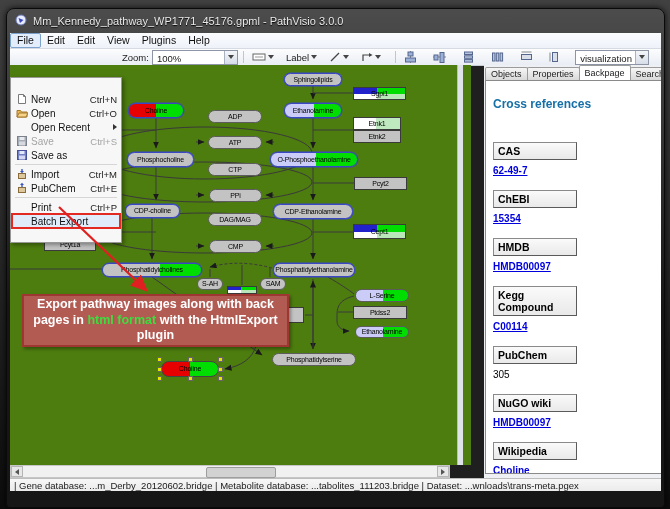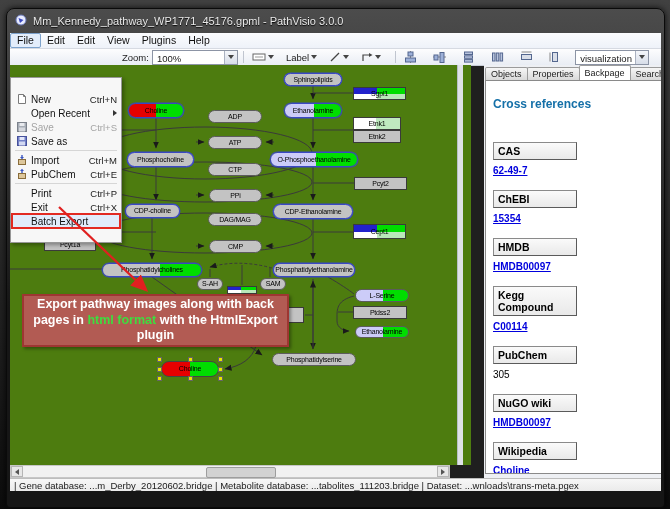--- a/index.html
+++ b/index.html
@@ -340,20 +340,30 @@
           <span class="ic">
             <svg width="12" height="12">
               <path d="M2.5,1.5 h5 l2,2 v7 h-7 z" fill="#fff" stroke="#7a7a7a"></path>
               <path d="M7.5,1.5 v2 h2" fill="none" stroke="#7a7a7a"></path>
             </svg>
           </span>
           <span class="lbl">New</span>
           <span class="sc">Ctrl+N</span>
         </div>
         <div class="menu-row">
+          <span class="ic">
+            <svg width="12" height="12">
+              <path d="M1,3.5 h3.5 l1,1.5 h5.5 v5 h-10 z" fill="#eab95a" stroke="#a5762c"></path>
+              <path d="M1,10 l2-4 h9 l-2,4 z" fill="#f5d489" stroke="#a5762c"></path>
+            </svg>
+          </span>
+          <span class="lbl">Open</span>
+          <span class="sc">Ctrl+O</span>
+        </div>
+        <div class="menu-row">
           <span class="ic"></span>
           <span class="lbl">Open Recent</span>
           <span class="sub"></span>
         </div>
         <div class="menu-row disabled">
           <span class="ic">
             <svg width="12" height="12">
               <rect x="1.5" y="1.5" width="9" height="9" fill="#a7adb6" stroke="#7c828c"></rect>
               <rect x="3.5" y="2" width="5" height="3" fill="#e8eaee"></rect>
               <rect x="3" y="6.5" width="6" height="4" fill="#d6d9df"></rect>
@@ -393,25 +403,20 @@
             </svg>
           </span>
           <span class="lbl">PubChem</span>
           <span class="sc">Ctrl+E</span>
         </div>
         <div class="menu-sep"></div>
         <div class="menu-row">
           <span class="ic"></span>
           <span class="lbl">Print</span>
           <span class="sc">Ctrl+P</span>
-        </div>
-        <div class="menu-row">
-          <span class="ic"></span>
-          <span class="lbl">Exit</span>
-          <span class="sc">Ctrl+X</span>
         </div>
         <div class="menu-row highlight">
           <span class="ic"></span>
           <span class="lbl">Batch Export</span>
         </div>
       </div>
 
     <svg id="annot">
       <defs>
         <marker id="rah" markerWidth="9" markerHeight="9" refX="6" refY="3.5" orient="auto">

